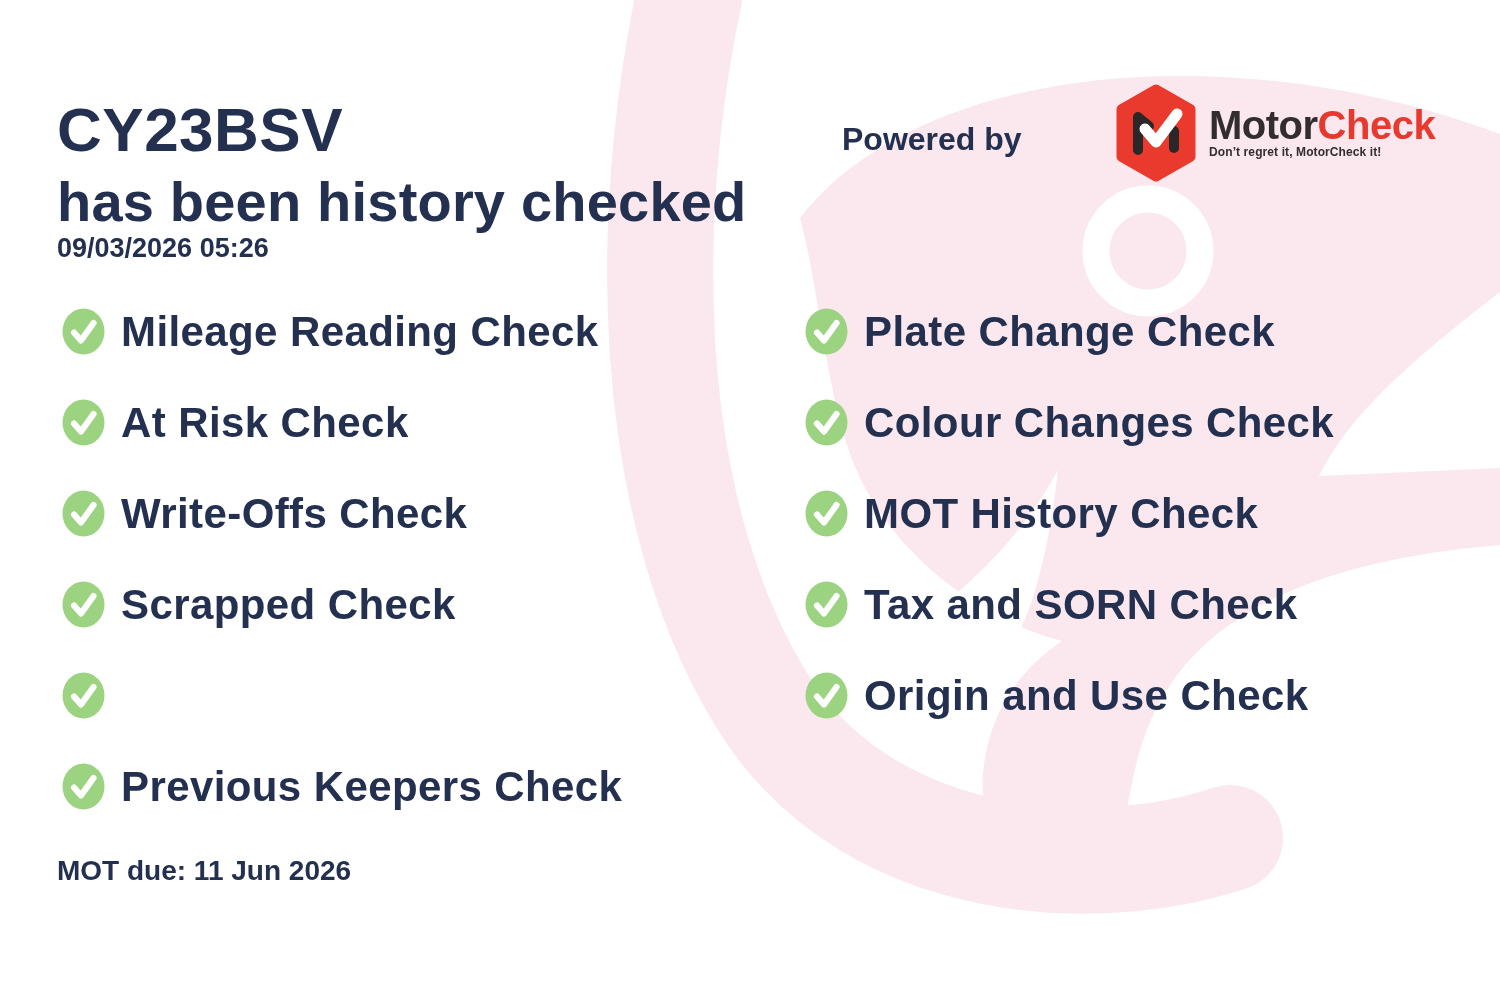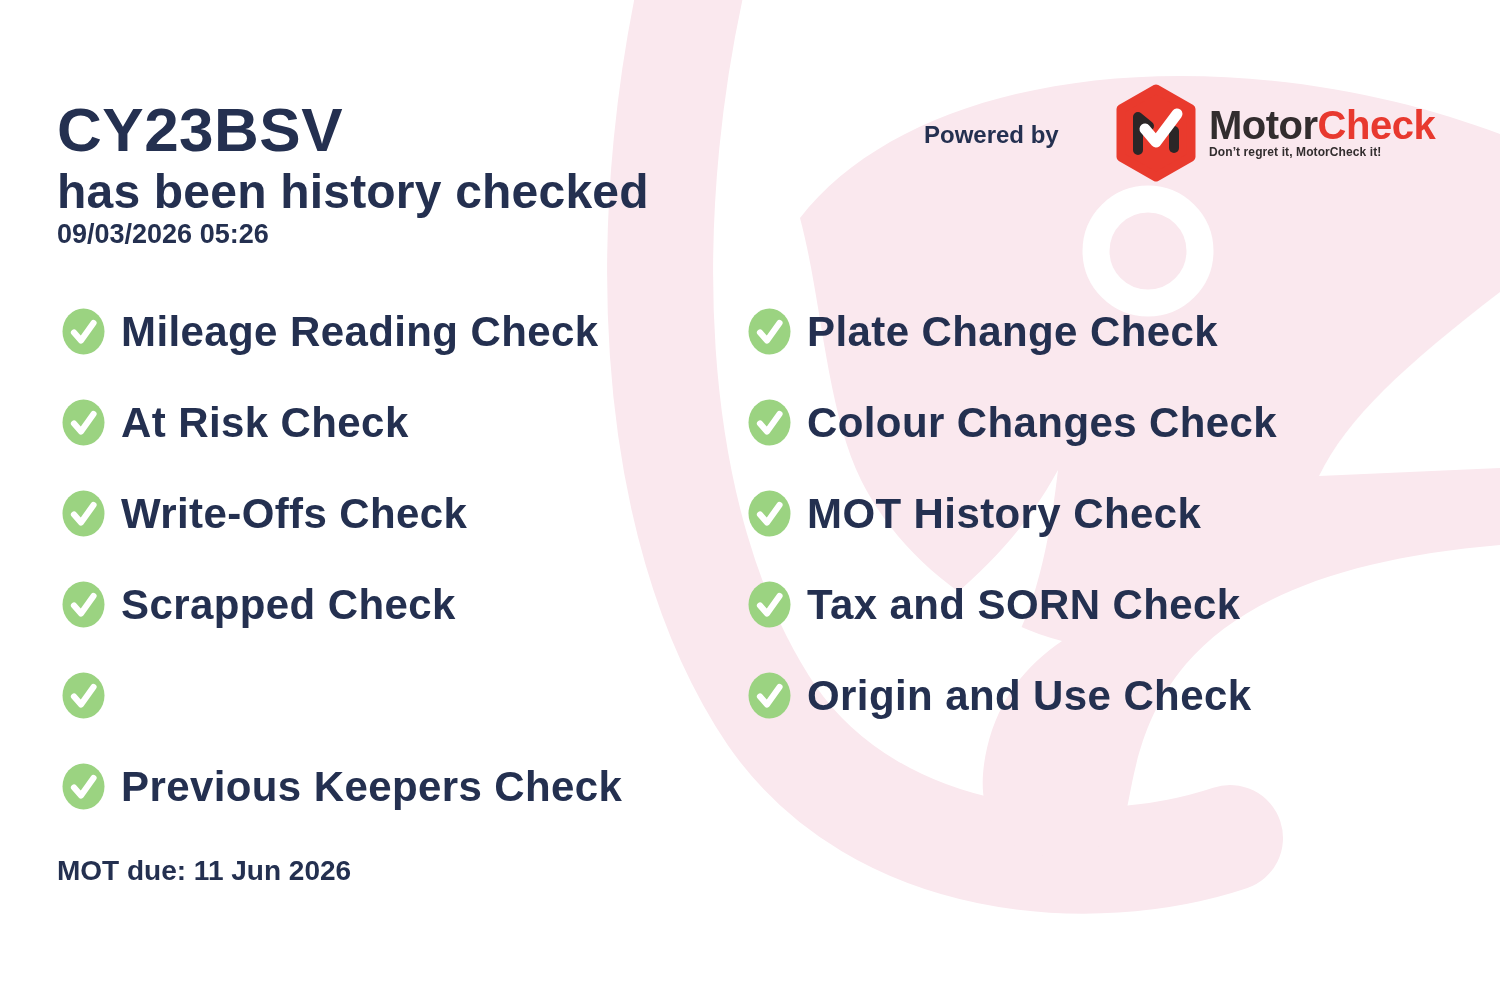--- a/index.html
+++ b/index.html
@@ -8,36 +8,36 @@
     background:#ffffff;
     font-family:"Liberation Sans", sans-serif;
     -webkit-font-smoothing:antialiased;
   }
   .bg-svg{position:absolute;left:0;top:0;z-index:0;}
   .content{position:absolute;left:0;top:0;width:1380px;height:1000px;z-index:1;text-decoration:underline;}
 
   
   .title-block{position:absolute;left:57px;top:99px;color:#243050;}
   .reg-plate{font-size:62px;font-weight:800;letter-spacing:0.5px;line-height:1;}
-  .subtitle{font-size:48px;font-weight:700;letter-spacing:0.2px;line-height:1;margin-top:7px;}
+  .subtitle{font-size:56px;font-weight:700;letter-spacing:0.2px;line-height:1;margin-top:13px;}
   .timestamp{font-size:27px;font-weight:700;line-height:1;margin-top:5px;}
 
   
-  .powered-by{position:absolute;left:924px;top:121px;font-size:24px;font-weight:600;color:#243050;}
+  .powered-by{position:absolute;left:842px;top:121px;font-size:32px;font-weight:600;color:#243050;}
   .logo-hex{position:absolute;left:1112px;top:84px;width:88px;height:98px;}
   .brand-block{position:absolute;left:1209px;top:105px;}
   .brand-name{font-size:40px;font-weight:800;letter-spacing:-0.5px;line-height:1;}
   .brand-motor{color:#322d2e;margin-top:8px;}
   .brand-check{color:#e8392f;text-align:right;}
   .brand-tagline{font-size:12px;font-weight:700;color:#322d2e;letter-spacing:0.1px;}
 
   
   .col{position:absolute;top:286px;display:flex;flex-direction:column;}
   .col-left{left:62px;}
-  .col-right{left:748px;}
+  .col-right{left:805px;}
   .check-row{height:91px;display:flex;align-items:center;}
   .check-icon{width:43px;height:47px;flex:0 0 auto;margin-right:16px;display:block;}
   .check-label{font-size:42px;font-weight:700;color:#243050;letter-spacing:0.4px;white-space:nowrap;}
 
   
   .mot-due{position:absolute;left:57px;top:855px;font-size:28px;font-weight:700;color:#243050;}
 </style>
 </head>
 <body>
 

